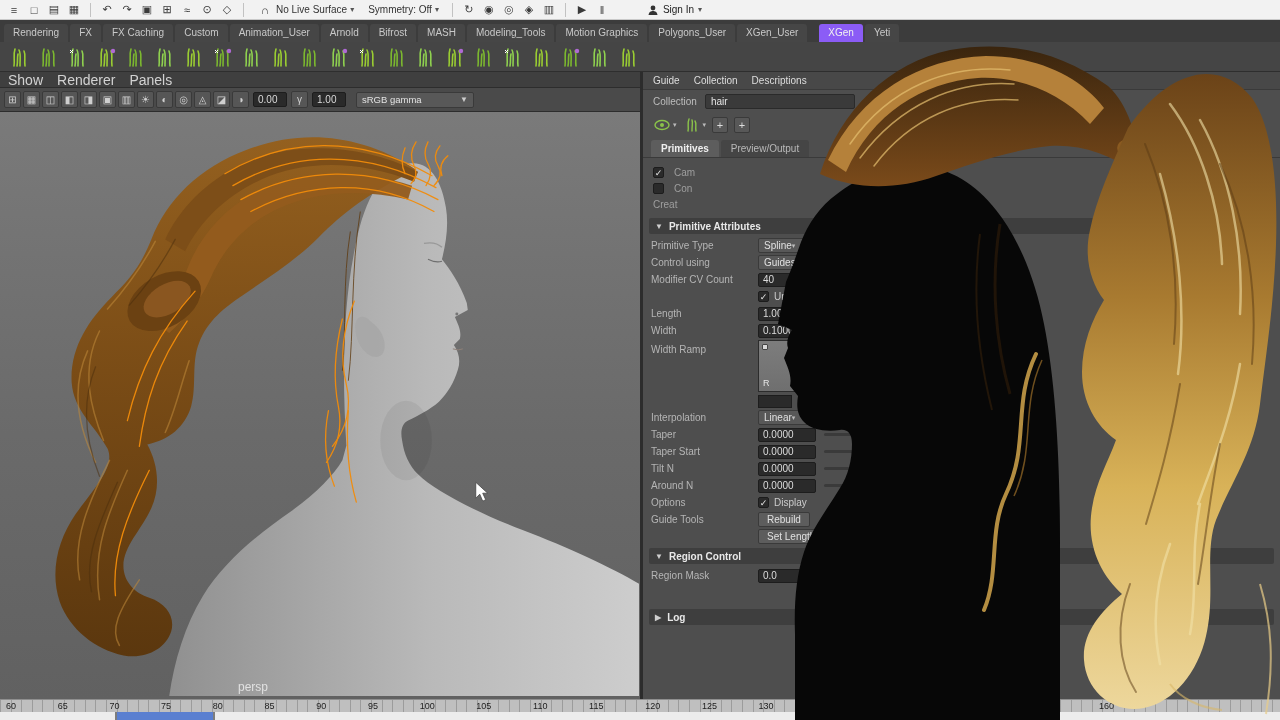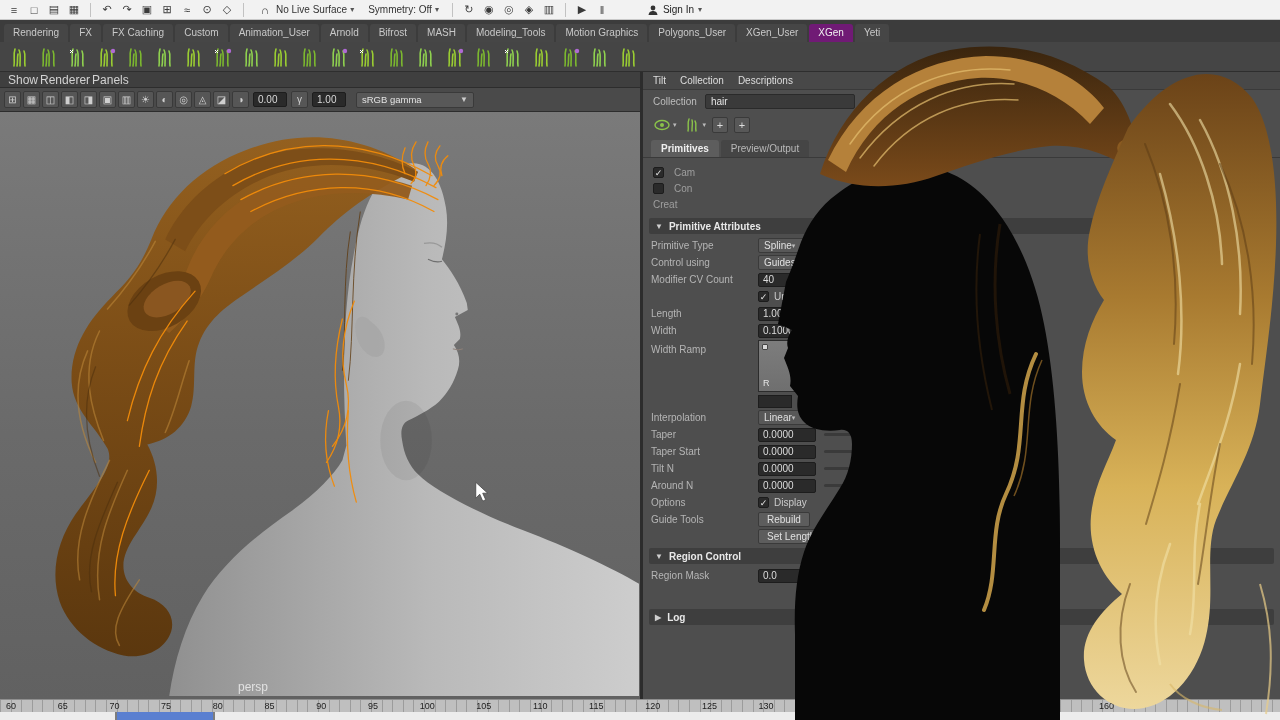--- a/index.html
+++ b/index.html
@@ -12,30 +12,30 @@
   .sl-icon { width:16px; height:16px; display:inline-flex; align-items:center; justify-content:center; font-size:11px; color:#3a3a3a; border-radius:2px; }
   .sl-sep { width:1px; height:14px; background:#c2c2c2; margin:0 4px; }
   .sl-drop { display:flex; align-items:center; gap:3px; padding:1px 5px; color:#333; font-size:10px; border-radius:2px; }
   .sl-caret { font-size:8px; color:#555; }
   .signin { display:flex; align-items:center; gap:4px; margin-left:26px; padding:1px 7px; font-size:10px; color:#222;justify-content:flex-end; }
   .spacer { flex:1; }
 
   
   .shelf-tabs { height:22px; background:#3c3c3c; display:flex; align-items:flex-end; padding:0 4px; gap:2px; flex:0 0 22px; }
   .shelf-tab { padding:3px 9px 4px; font-size:10px; color:#c9c9c9; background:#464646; border-radius:3px 3px 0 0; white-space:nowrap; }
-  .shelf-tab.active { background:#701a75; color:#f0f0f0; }
+  .shelf-tab.active { background:#8b5cf6; color:#f0f0f0;margin-left:10px; }
 
   
   .shelf-row { height:30px; background:#454545; border-bottom:1px solid #2e2e2e; display:flex; align-items:center; padding:0 6px; gap:2px; flex:0 0 30px; }
   .shelf-icon { width:27px; height:27px; display:flex; align-items:center; justify-content:center; border-radius:2px; }
 
   
   .main { flex:1 1 auto; display:flex; min-height:0; }
   .viewport-pane { width:643px; flex:0 0 643px; display:flex; flex-direction:column; border-right:3px solid #2c2c2c; background:#3a3a3a; }
-  .vp-menubar { height:16px; background:#3f3f3f; display:flex; align-items:center; gap:2px; padding:0 8px; color:#d2d2d2; font-size:12px; flex:0 0 16px; border-bottom:1px solid #2d2d2d; }
+  .vp-menubar { height:16px; background:#3f3f3f; display:flex; align-items:center; gap:14px; padding:0 8px; color:#d2d2d2; font-size:14px; flex:0 0 16px; border-bottom:1px solid #2d2d2d; }
   .vp-toolbar { height:24px; background:#4a4a4a; display:flex; align-items:center; gap:2px; padding:0 4px; flex:0 0 24px; border-bottom:1px solid #2d2d2d; }
   .vp-icon { width:17px; height:17px; background:#565656; border:1px solid #3a3a3a; border-radius:2px; color:#cfcfcf; font-size:10px; display:flex; align-items:center; justify-content:center; }
   .vp-field { width:34px; height:15px; background:#2a2a2a; border:1px solid #1d1d1d; border-radius:2px; color:#d8d8d8; font-size:10px; display:flex; align-items:center; padding:0 4px; margin:0 2px; }
   .vp-select { width:118px; height:16px; background:#585858; border:1px solid #3a3a3a; border-radius:2px; color:#e2e2e2; font-size:9.5px; display:flex; align-items:center; justify-content:space-between; padding:0 5px; margin-left:6px; }
   .vp-canvas { position:relative; flex:1 1 auto; background:linear-gradient(#7a7a7a, #6a6a6a 55%, #616161); overflow:hidden; }
   .persp-label { position:absolute; left:238px; bottom:5px; color:#e0e0e0; font-size:12px; }
 
   
   .xgen-pane { flex:1 1 auto; background:#4e4e4e; position:relative; overflow:hidden; font-size:10px; }
   .xg-menubar { height:18px; display:flex; align-items:center; gap:14px; padding:0 10px; color:#dedede; background:#484848; border-bottom:1px solid #3a3a3a; }
@@ -475,21 +475,21 @@
           <g transform="translate(478,372)">
             <path d="M0,0 L0,16 L4,12 L7,19 L10,17.5 L7,11 L12,11 Z" fill="#fff" stroke="#444" stroke-width="0.8"></path>
           </g>
         </svg>
         <span class="persp-label">persp</span>
       </div>
     </div>
 
     <div class="xgen-pane">
       <div class="xg-menubar">
-        <span>Tilt</span>
+        <span>Guide</span>
         <span>Collection</span>
         <span>Descriptions</span>
       </div>
       <div class="xg-coll">
         <span>Collection</span>
         <span class="xg-coll-field">hair</span>
       </div>
       <div class="xg-iconrow">
         <span class="xg-tool">
           <svg width="18" height="18" viewBox="0 0 18 18">

